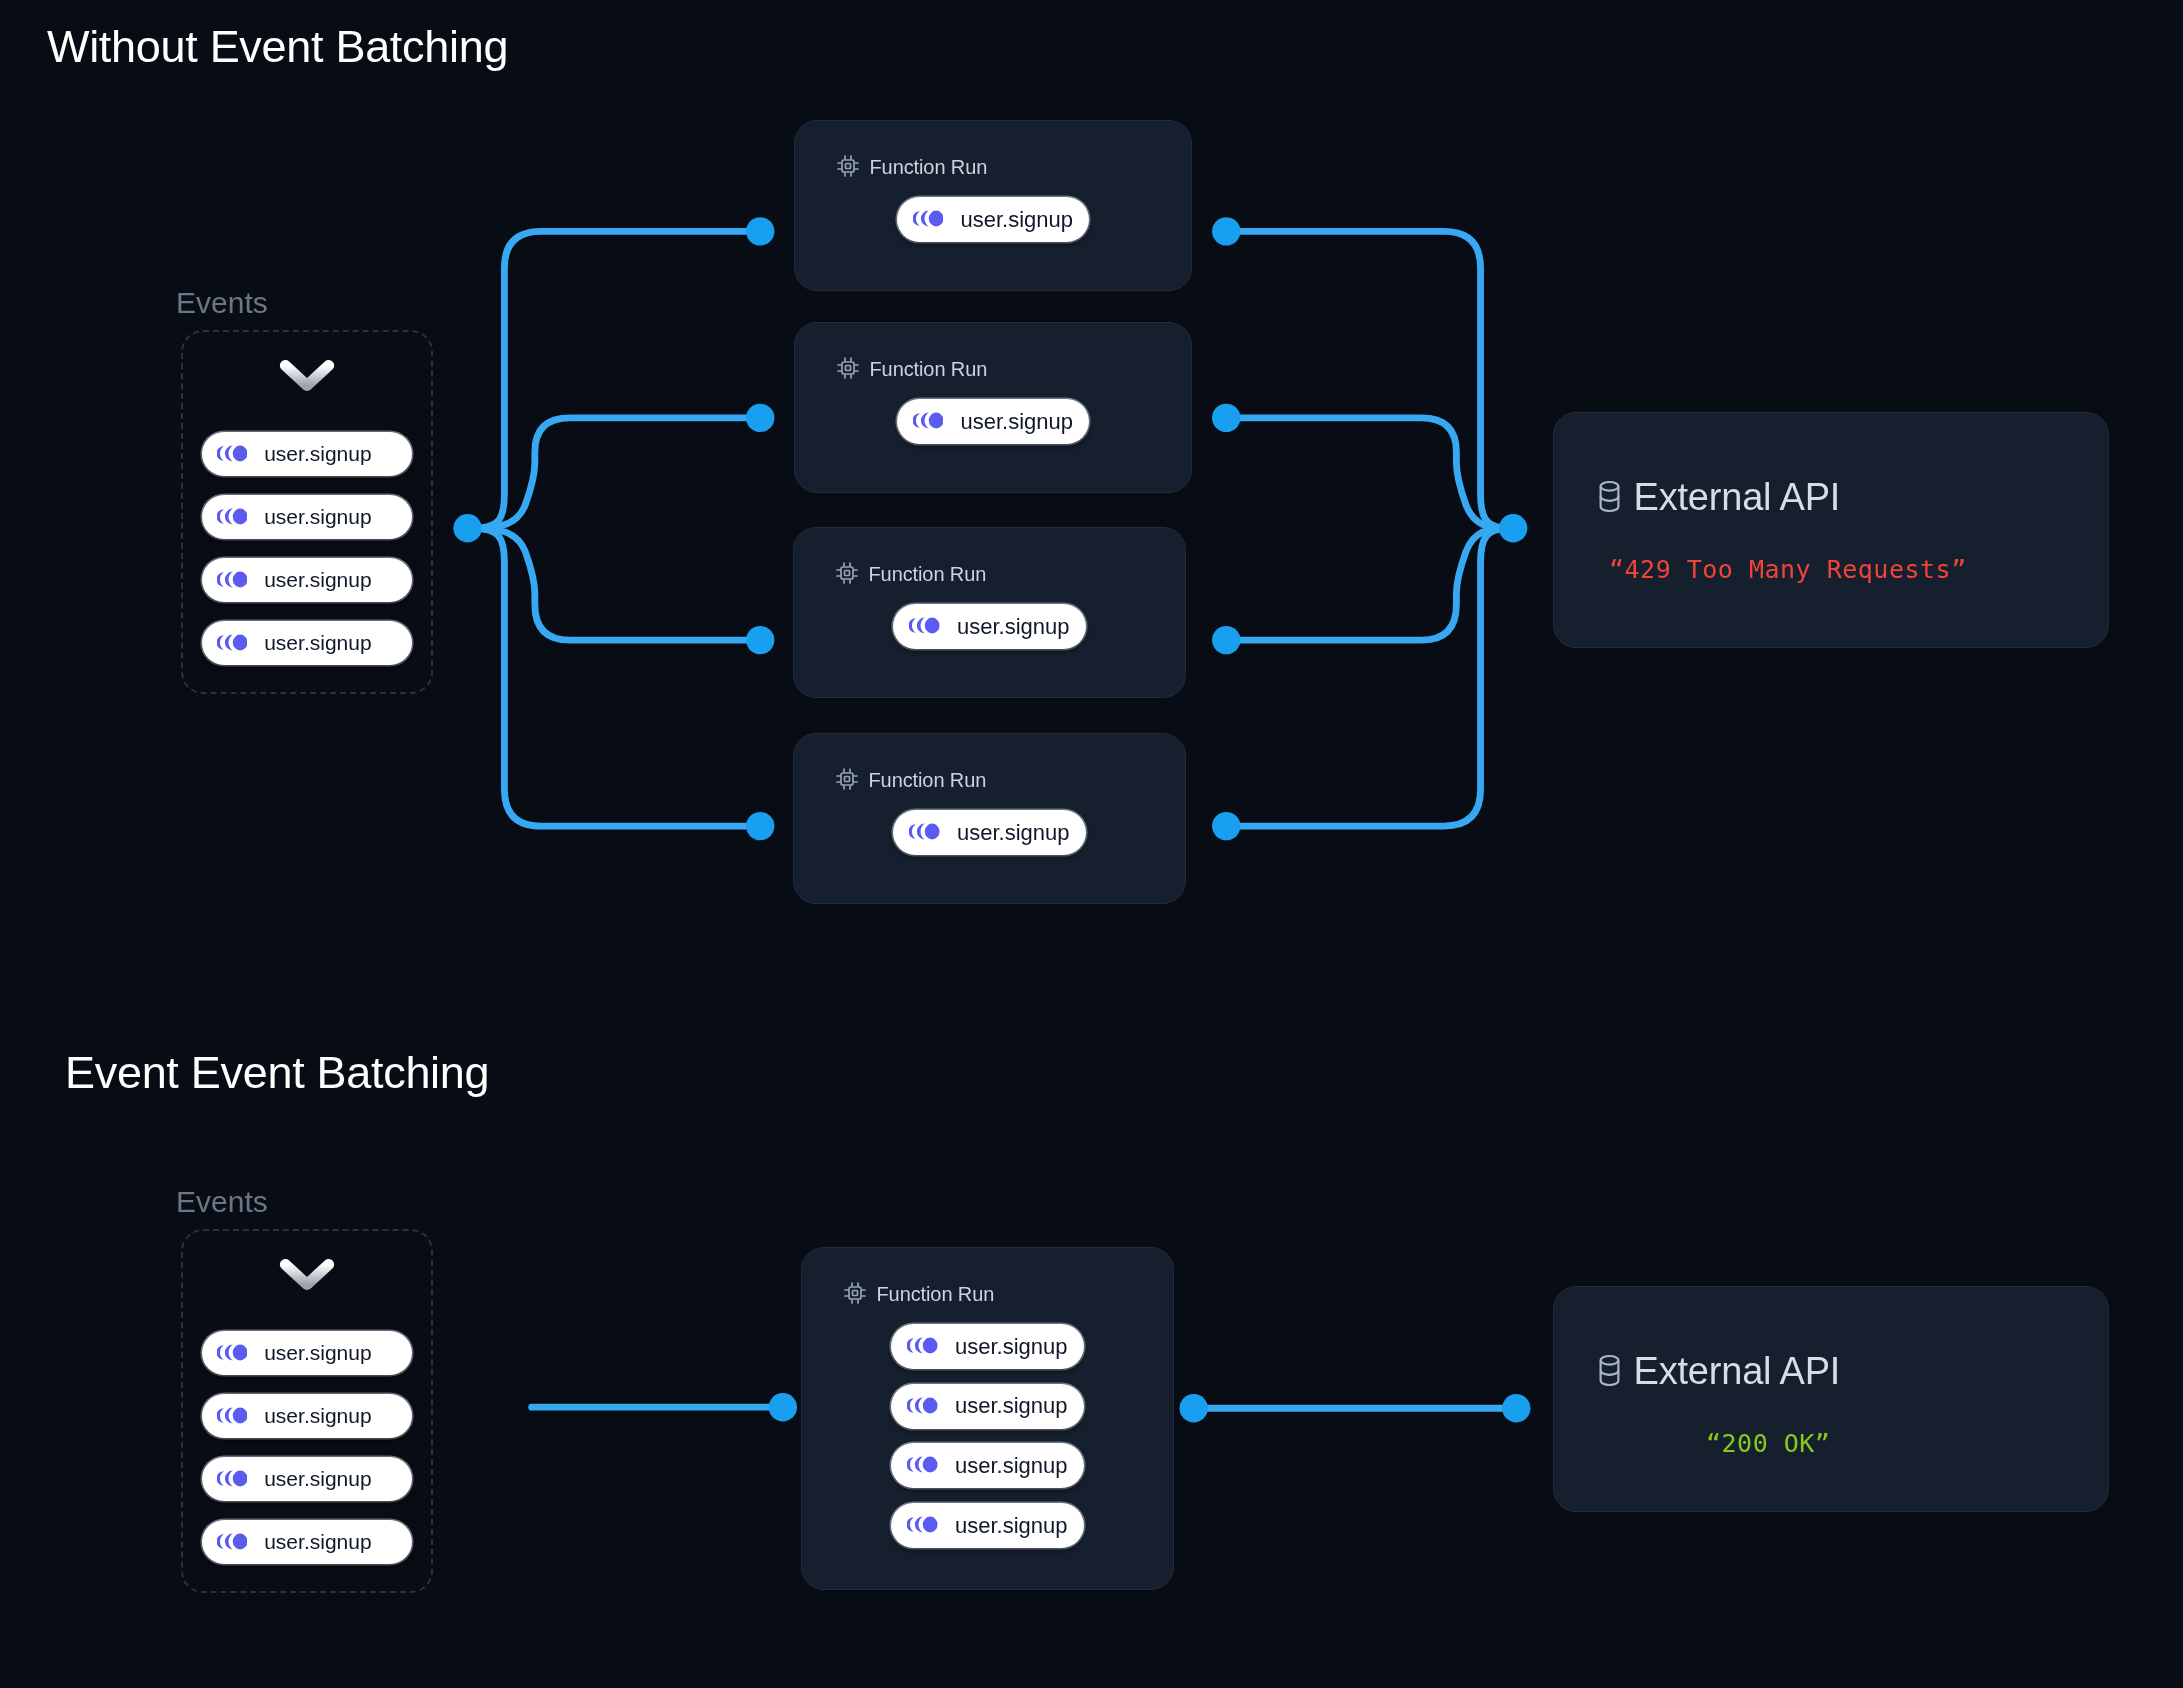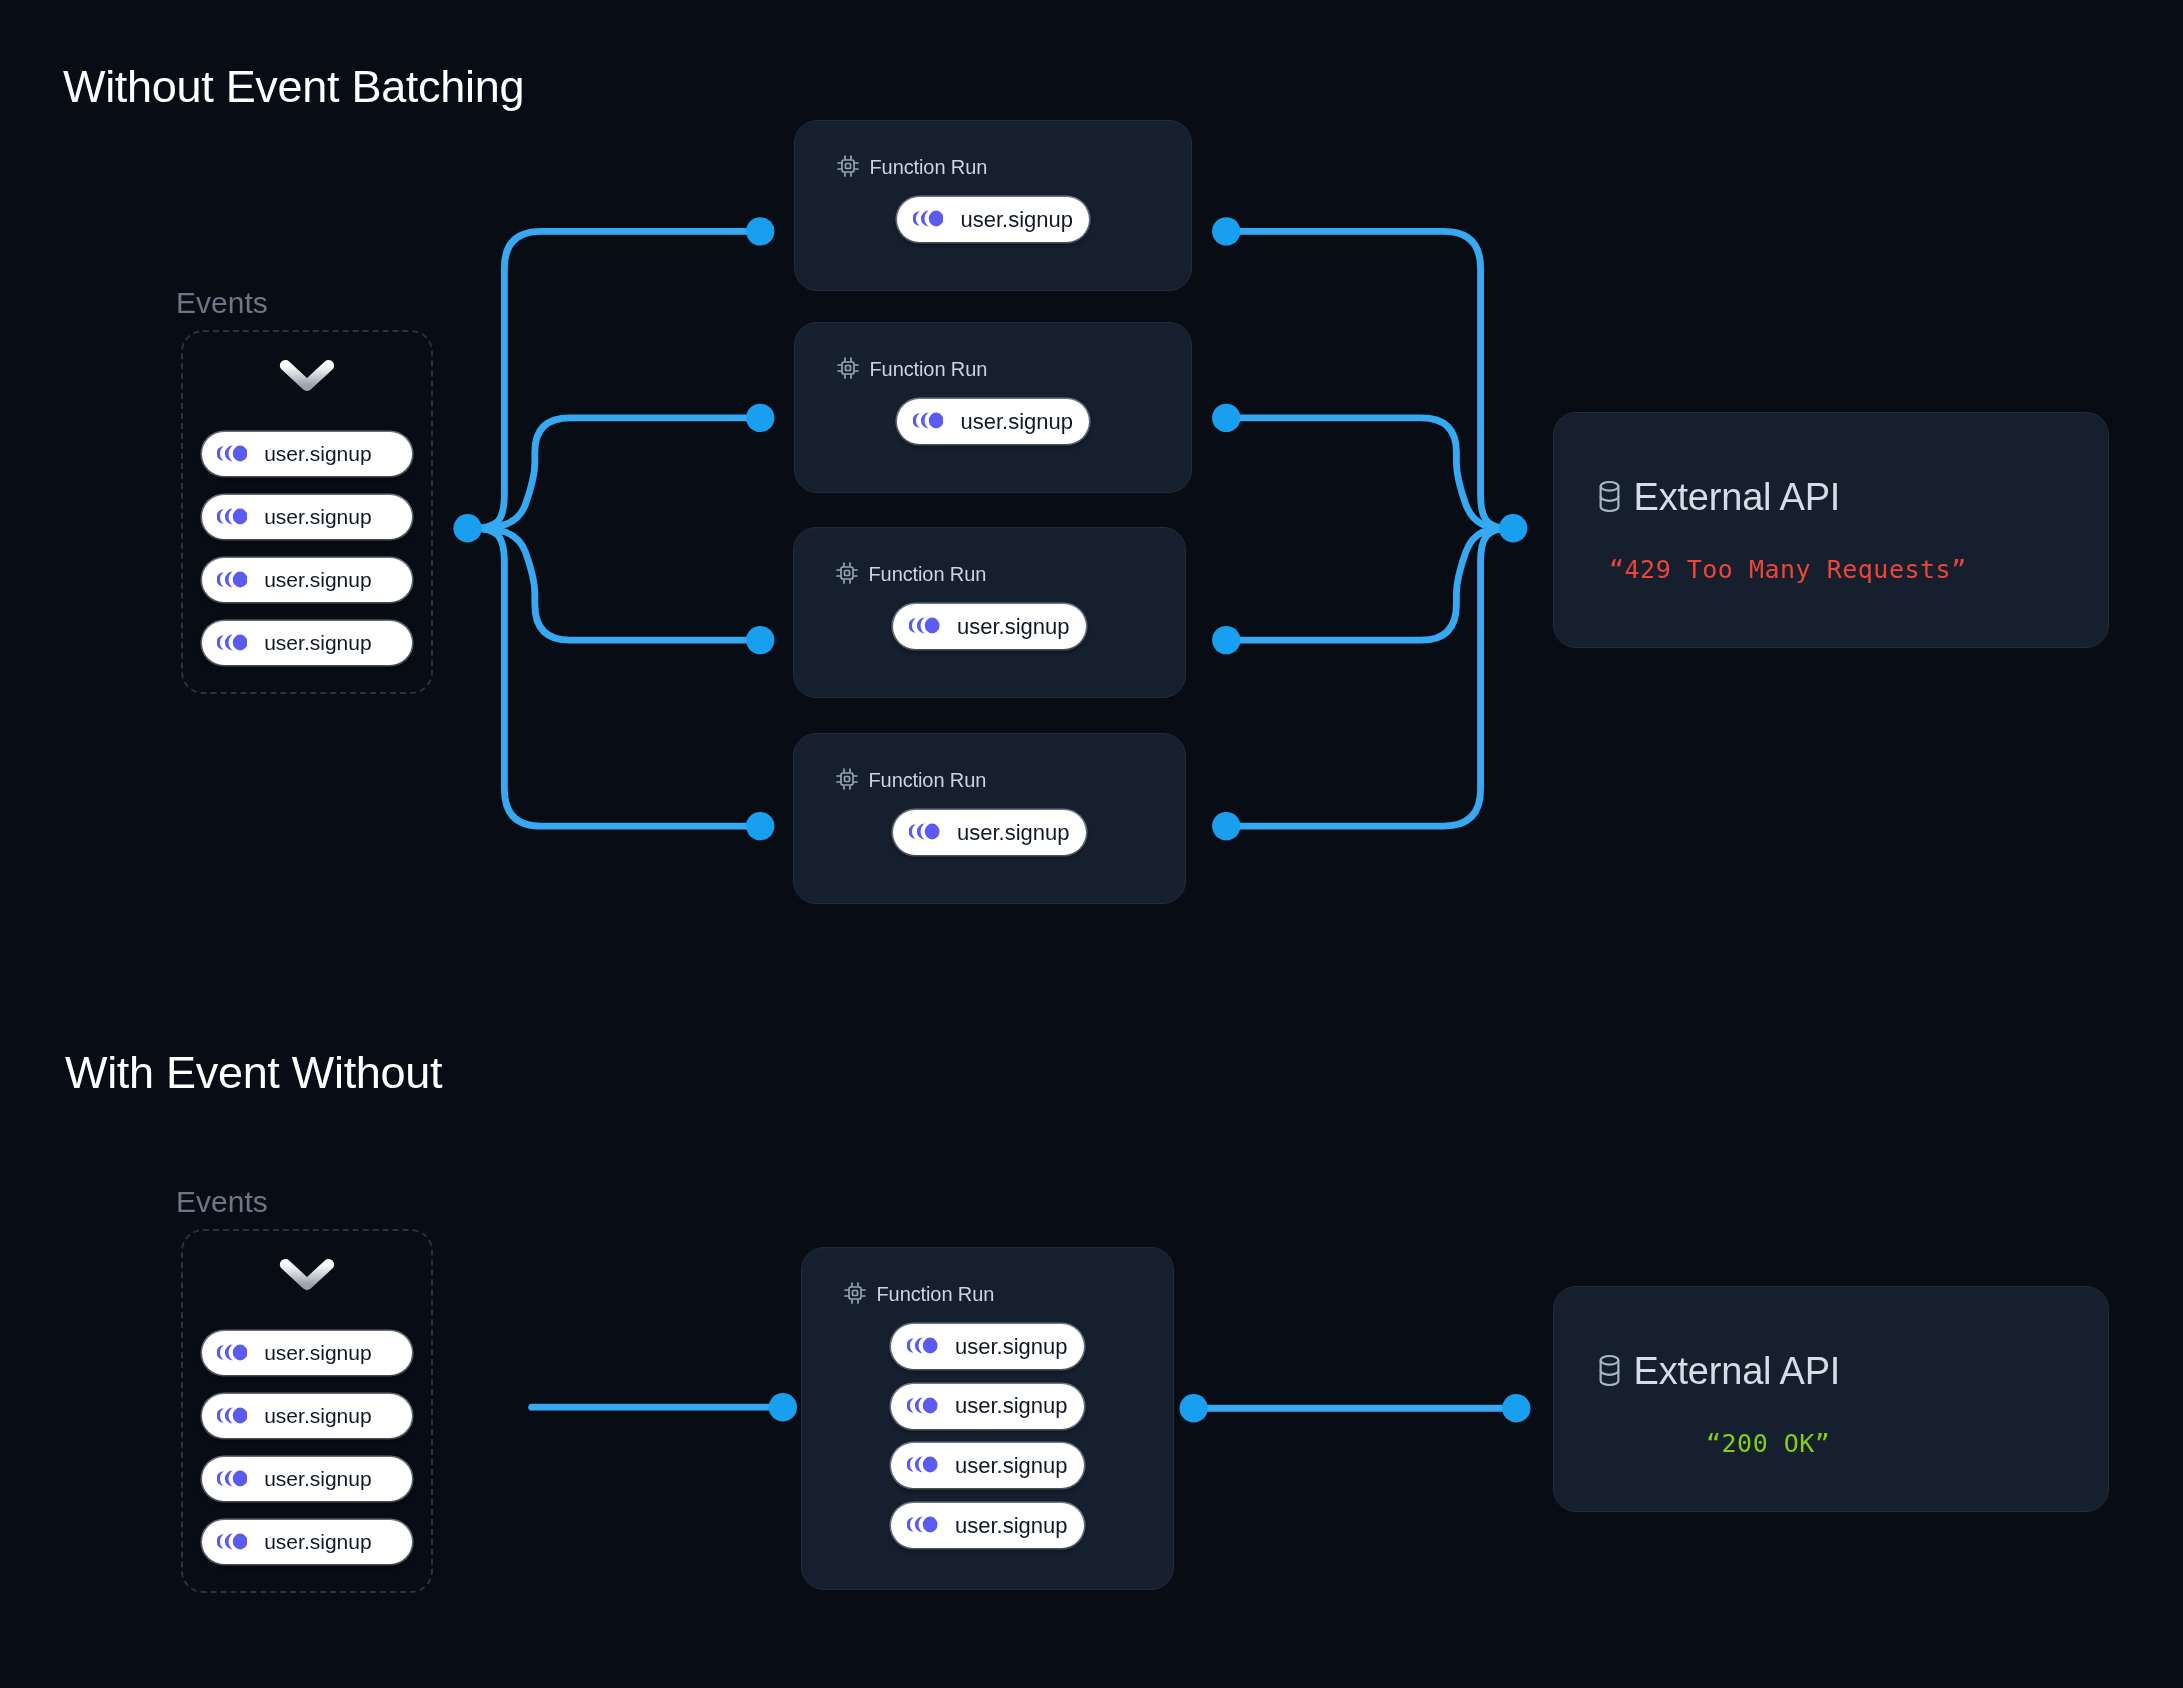--- a/index.html
+++ b/index.html
@@ -19,21 +19,21 @@
 
   
   .section-title {
     position: absolute;
     color: #ffffff;
     font-size: 45px;
     font-weight: 400;
     letter-spacing: -0.3px;
     white-space: nowrap;
   }
-  #title-without { left: 63px; top: 21px; margin-top: 40px; }
+  #title-without { left: 47px; top: 21px; }
   #title-with    { left: 65px; top: 1047px; }
 
   
   .events-label {
     position: absolute;
     color: #6b7686;
     font-size: 30px;
     font-weight: 400;
     white-space: nowrap;
   }
@@ -350,21 +350,21 @@
           <ellipse cx="11" cy="5" rx="7" ry="3.4"></ellipse>
           <path d="M4 5v16c0 1.9 3.1 3.4 7 3.4s7-1.5 7-3.4V5"></path>
           <path d="M4 13c0 1.9 3.1 3.4 7 3.4s7-1.5 7-3.4"></path>
         </svg>
       </span>
       <span class="api-head-label">External API</span>
     </div>
     <div class="status-text status-error" style="margin:36px 0 0 55px;">“429 Too Many Requests”</div>
   </div>
 
-  <div class="section-title" id="title-with">With Event Without</div>
+  <div class="section-title" id="title-with">Event Event Batching</div>
 
   <div class="events-label" style="left:176px; top:1185px;">Events</div>
 
   <div class="events-box" style="left:181px; top:1229px; width:252px; height:364px;">
     <div class="chev-wrap" style="top:25px;">
       <svg width="58" height="37" viewBox="0 0 110 70">
         <defs>
           <linearGradient id="chevGradB" x1="0" y1="0" x2="0" y2="1">
             <stop offset="0%" stop-color="#ffffff"></stop>
             <stop offset="100%" stop-color="#9aa3ae"></stop>

